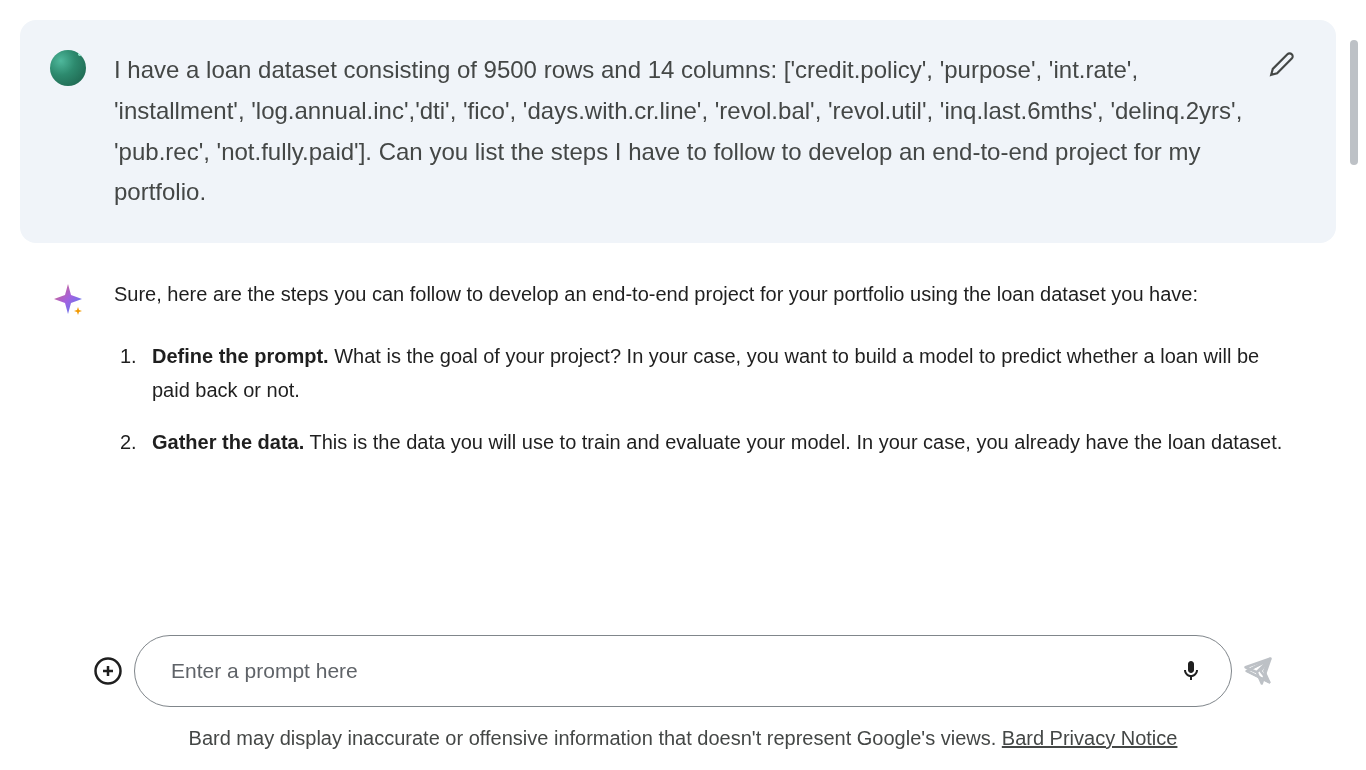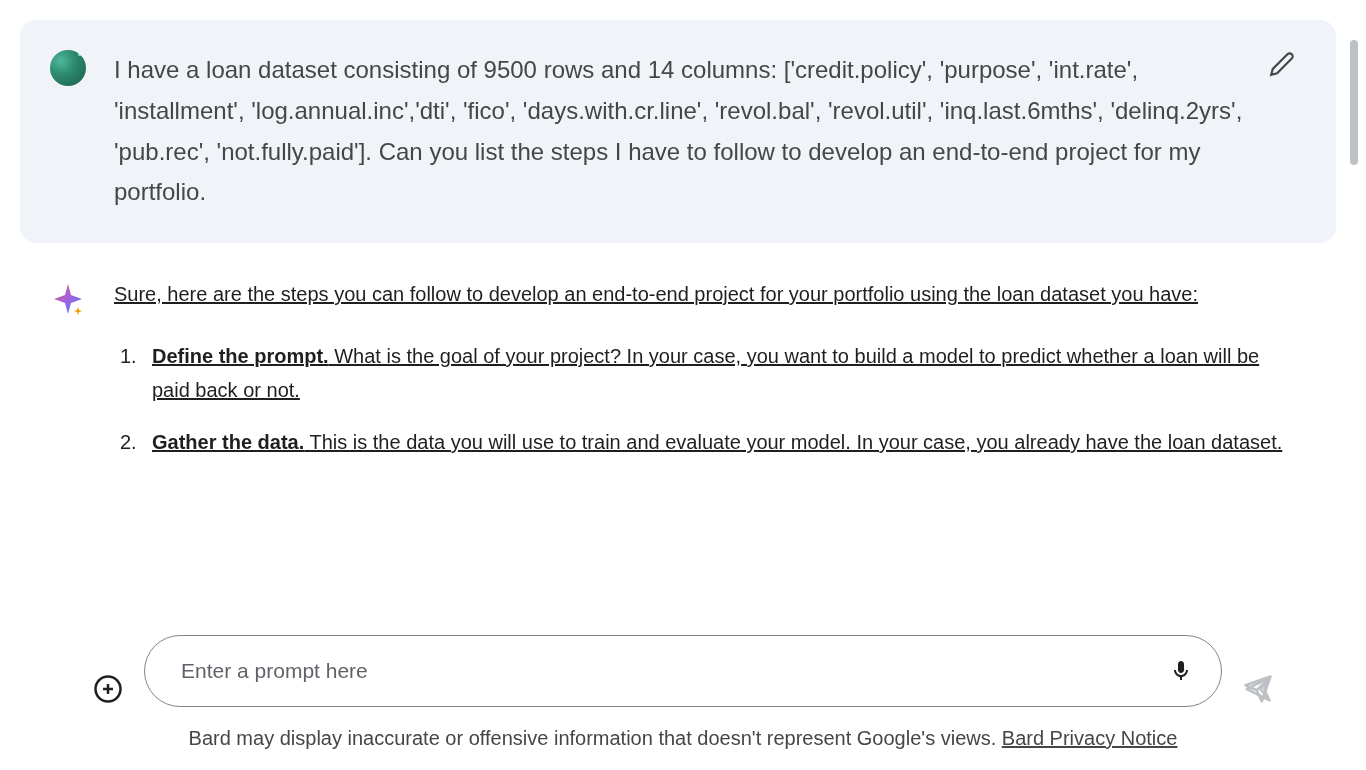--- a/index.html
+++ b/index.html
@@ -113,21 +113,20 @@
       cursor: pointer;
       margin-left: 24px;
       display: flex;
       align-items: center;
       justify-content: center;
     }
     .bot-body {
       display: flex;
       gap: 28px;
       align-items: flex-start;
-      text-decoration: underline;
     }
     .bot-avatar {
       width: 36px;
       height: 36px;
       flex-shrink: 0;
       position: relative;
       margin-top: 4px;
     }
     .bot-content {
       flex: 1;
@@ -152,22 +151,22 @@
     }
     .step-title {
       font-weight: 700;
     }
     .input-section {
       padding: 16px 90px 10px 90px;
       background: #ffffff;
     }
     .input-row {
       display: flex;
-      align-items: flex-end;
-      gap: 18px;
+      align-items: center;
+      gap: 8px;
     }
     .add-button {
       width: 36px;
       height: 36px;
       cursor: pointer;
       display: flex;
       align-items: center;
       justify-content: center;
     }
     .prompt-input-wrapper {

